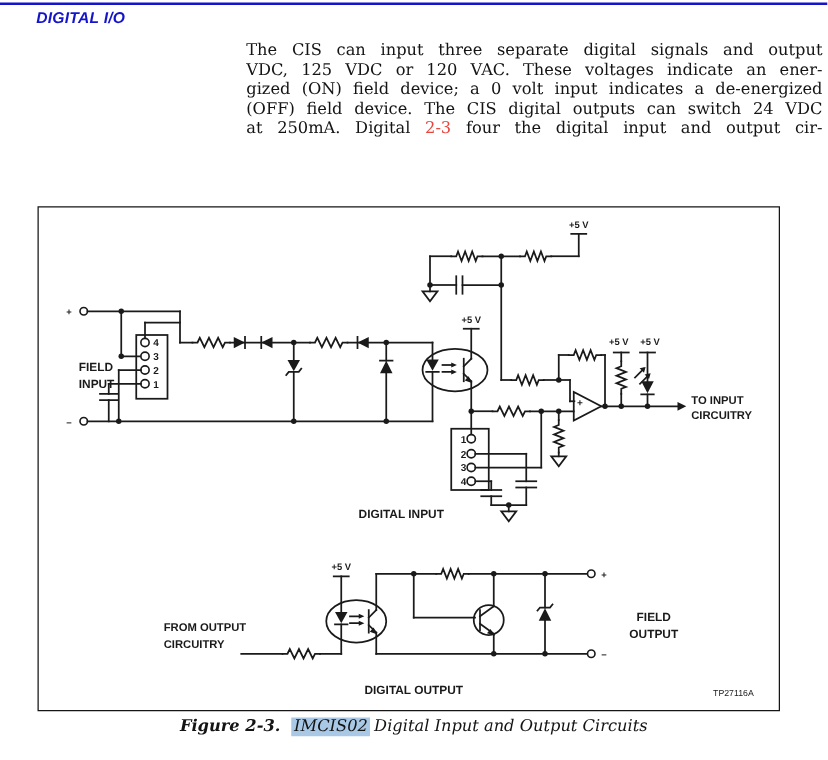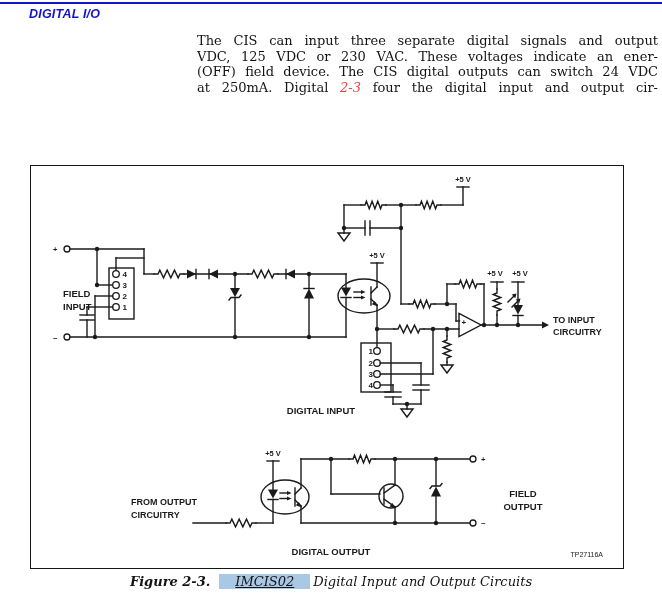--- a/index.html
+++ b/index.html
@@ -9,27 +9,27 @@
     --ink:#1a1a1a;
   }
   html,body{margin:0;padding:0;background:#ffffff;}
   body{width:662px;height:608px;position:relative;font-family:"Liberation Sans",sans-serif;overflow:hidden;}
   .toprule{position:absolute;left:0;top:2px;width:662px;height:2px;background:var(--blue);}
   .hdr{position:absolute;left:29px;top:7px;color:var(--blue);font:italic bold 12.5px "Liberation Sans",sans-serif;letter-spacing:.2px;text-align:center;}
   .para{position:absolute;left:197px;top:33px;width:461px;color:#141414;
         font-family:"DejaVu Serif",serif;font-size:13px;line-height:15.6px;}
   .pline{text-align:justify;text-align-last:justify;white-space:normal;}
   .pline.last{text-align:left;text-align-last:left;}
-  .figref{color:var(--red);cursor:pointer;text-decoration:none;font-style:italic;}
+  .figref{color:var(--red);cursor:pointer;text-decoration:none;}
   .figbox{position:absolute;left:30px;top:165px;width:594px;height:404px;border:1.4px solid #151515;box-sizing:border-box;background:#fff;}
   .figbox svg{display:block;}
   .caption{position:absolute;left:0;top:574px;width:662px;text-align:center;color:#141414;
            font:italic 13px "DejaVu Serif",serif;}
   .caption .pre{margin-right:9px;font-weight:bold;}
-  .caption .subj{background:var(--hl);padding:0 16px;font-style:italic;text-decoration:underline;}
+  .caption .subj{background:var(--hl);padding:0 2px;font-style:italic;}
   .caption .suf{margin-left:3px;}
   
   .w{fill:none;stroke:var(--ink);stroke-width:1.4;stroke-linecap:square;}
   .cmp{fill:var(--ink);stroke:none;}
   .op{fill:none;stroke:var(--ink);stroke-width:1.4;}
   .term{fill:#fff;stroke:var(--ink);stroke-width:1.3;}
   .d{fill:var(--ink);stroke:none;}
   text.lab{font:bold 9px "Liberation Sans",sans-serif;fill:var(--ink);}
   text.lab2{font:bold 9.5px "Liberation Sans",sans-serif;fill:var(--ink);}
   text.sup{font:bold 7.5px "Liberation Sans",sans-serif;fill:var(--ink);}
@@ -39,21 +39,22 @@
   text.oa{font:bold 8px "Liberation Sans",sans-serif;fill:var(--ink);}
 </style>
 </head>
 <body>
 
 <div class="toprule"></div>
 <div class="hdr">DIGITAL I/O</div>
 
 <div class="para">
   <div class="pline">The CIS can input three separate digital signals and output</div>
-  <div class="pline">VDC, 125 VDC or 230 VAC. These voltages indicate an ener-</div>
+  <div class="pline">VDC, 125 VDC or 120 VAC. These voltages indicate an ener-</div>
+  <div class="pline">gized (ON) field device; a 0 volt input indicates a de-energized</div>
   <div class="pline">(OFF) field device. The CIS digital outputs can switch 24 VDC</div>
   <div class="pline"><span>at 250mA. Digital </span><span class="figref">2-3</span><span> four the digital input and output cir-</span></div>
 </div>
 
 <div class="figbox">
 <svg width="591" height="401" viewBox="0 0 591 401">
 
   <g>
 
     <text class="tiny" x="22" y="86">+</text>

